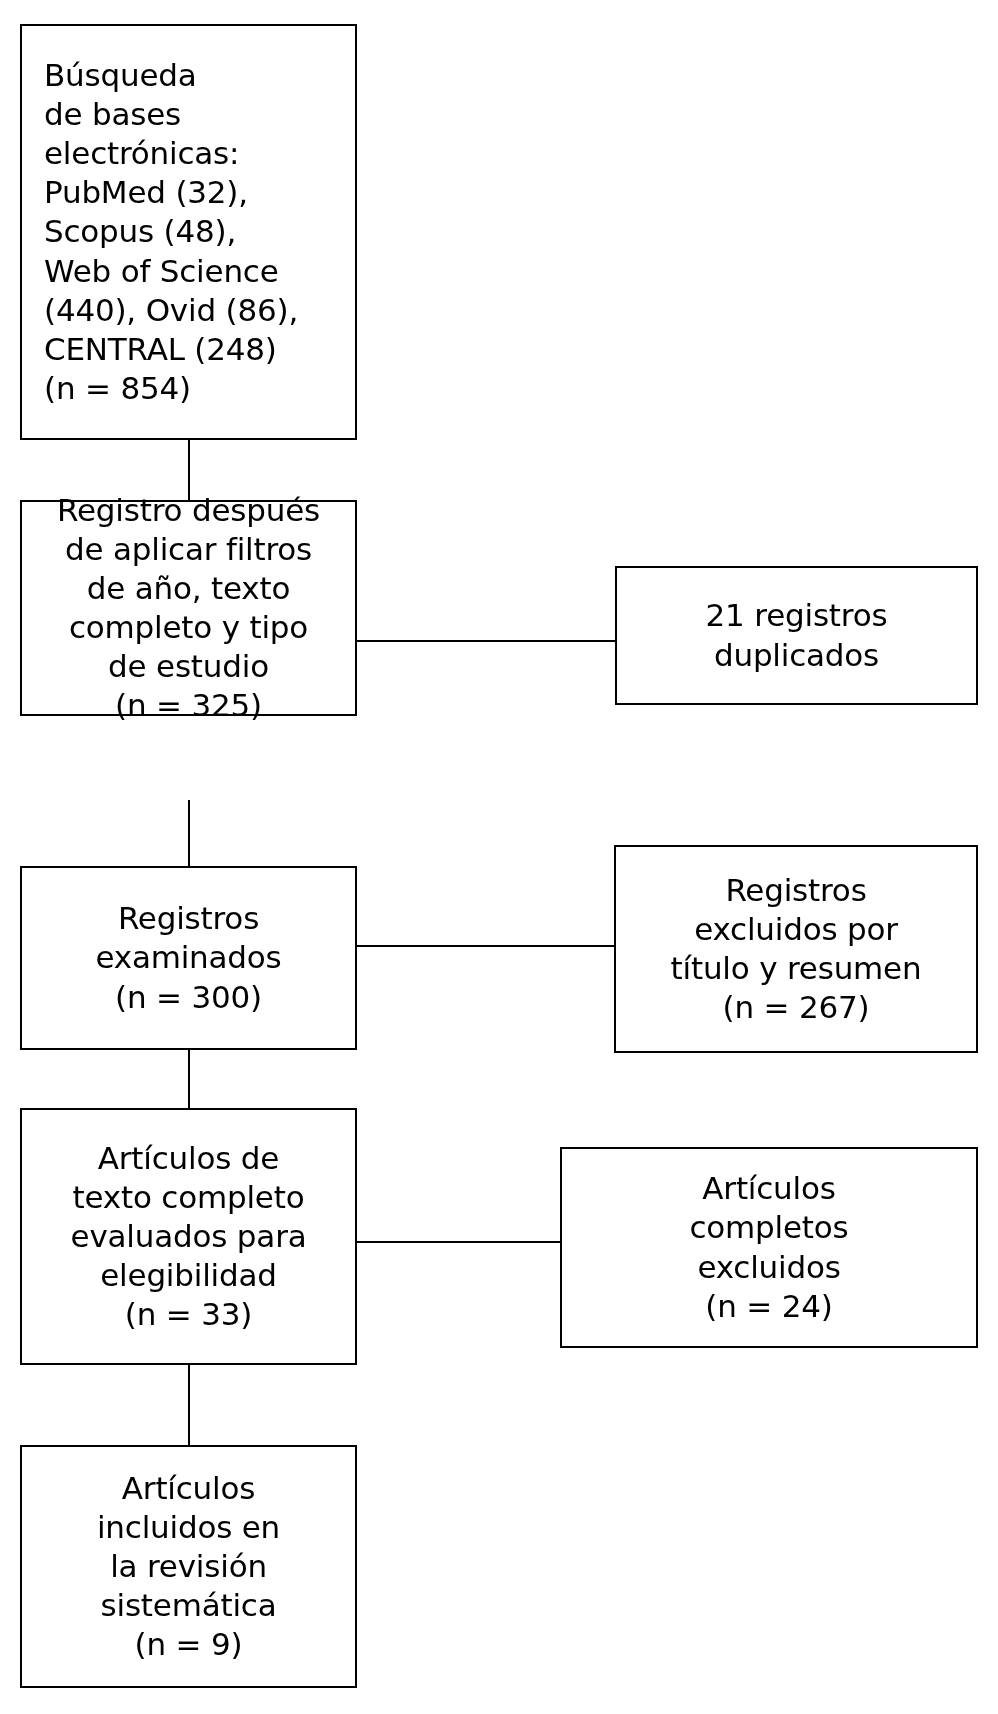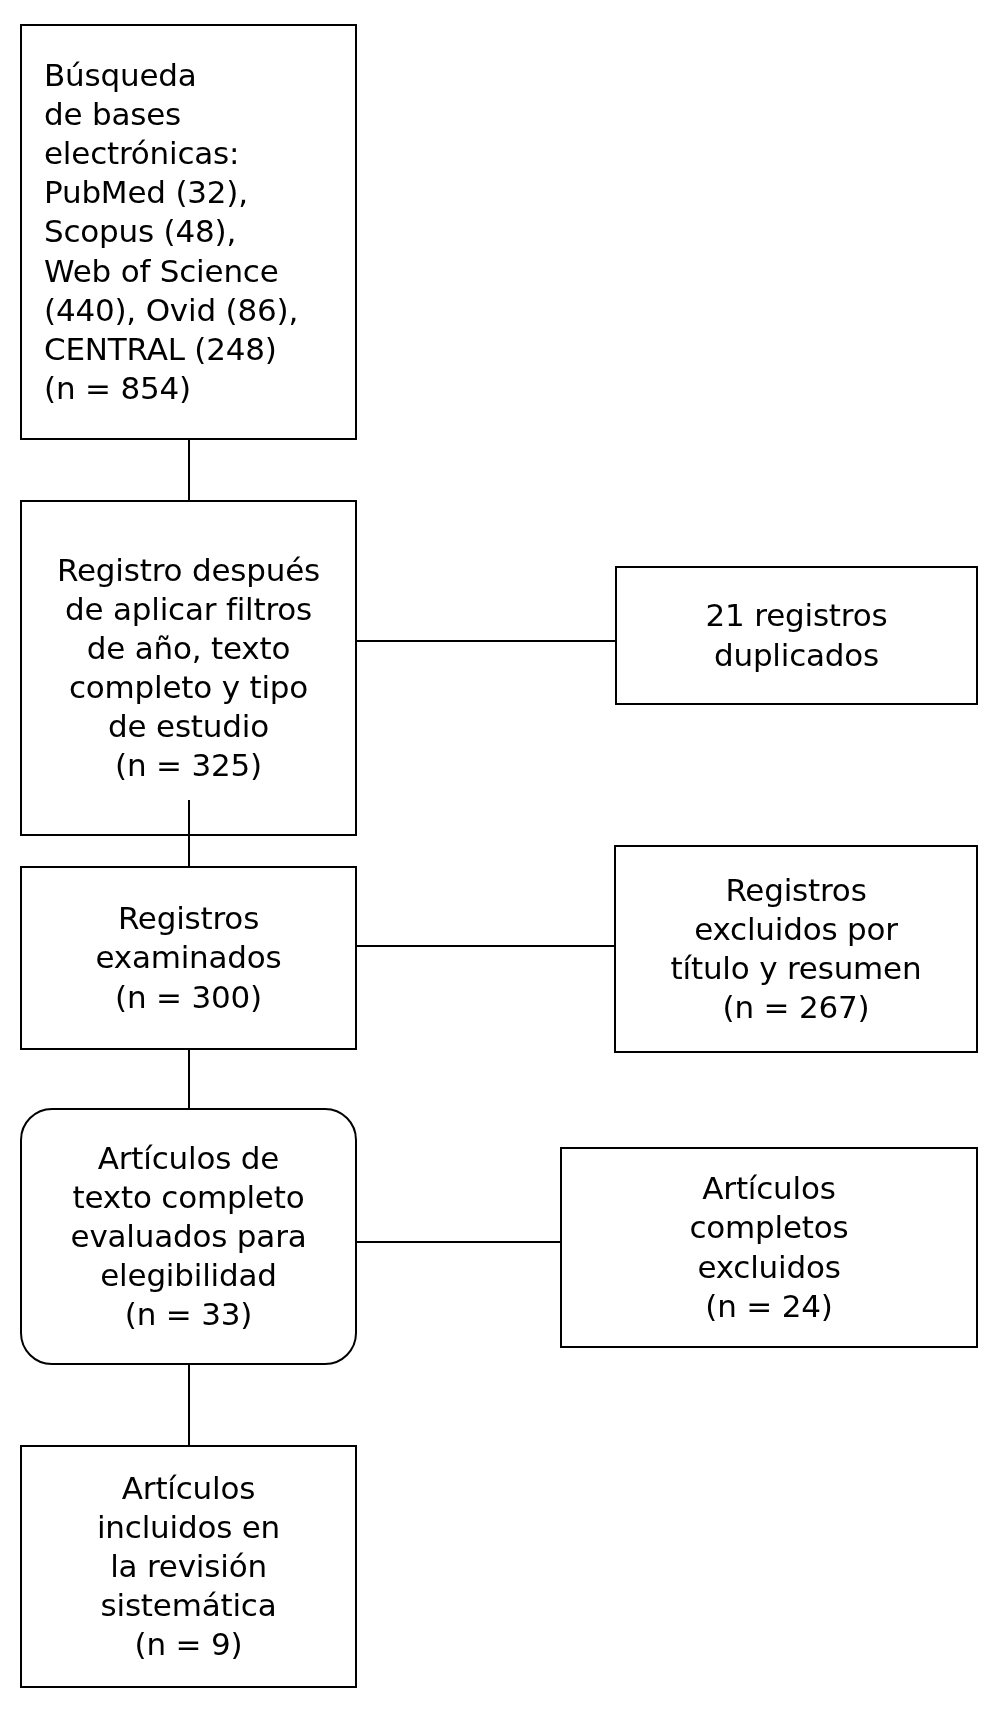--- a/index.html
+++ b/index.html
@@ -58,36 +58,36 @@
 de bases
 electrónicas:
 PubMed (32),
 Scopus (48),
 Web of Science
 (440), Ovid (86),
 CENTRAL (248)
 (n = 854)</span>
   </div>
 
-  <div class="node" style="left:20px; top:500px; width:337px; height:336px;">
+  <div class="node" style="left:20px; top:500px; width:337px; height:216px;">
     <span class="txt">Registro después
 de aplicar filtros
 de año, texto
 completo y tipo
 de estudio
 (n = 325)</span>
   </div>
 
   <div class="node" style="left:20px; top:866px; width:337px; height:184px;">
     <span class="txt">Registros
 examinados
 (n = 300)</span>
   </div>
 
-  <div class="node" style="left:20px; top:1108px; width:337px; height:257px;border-radius:32px;">
+  <div class="node" style="left:20px; top:1108px; width:337px; height:257px;">
     <span class="txt">Artículos de
 texto completo
 evaluados para
 elegibilidad
 (n = 33)</span>
   </div>
 
   <div class="node" style="left:20px; top:1445px; width:337px; height:243px;">
     <span class="txt">Artículos
 incluidos en

